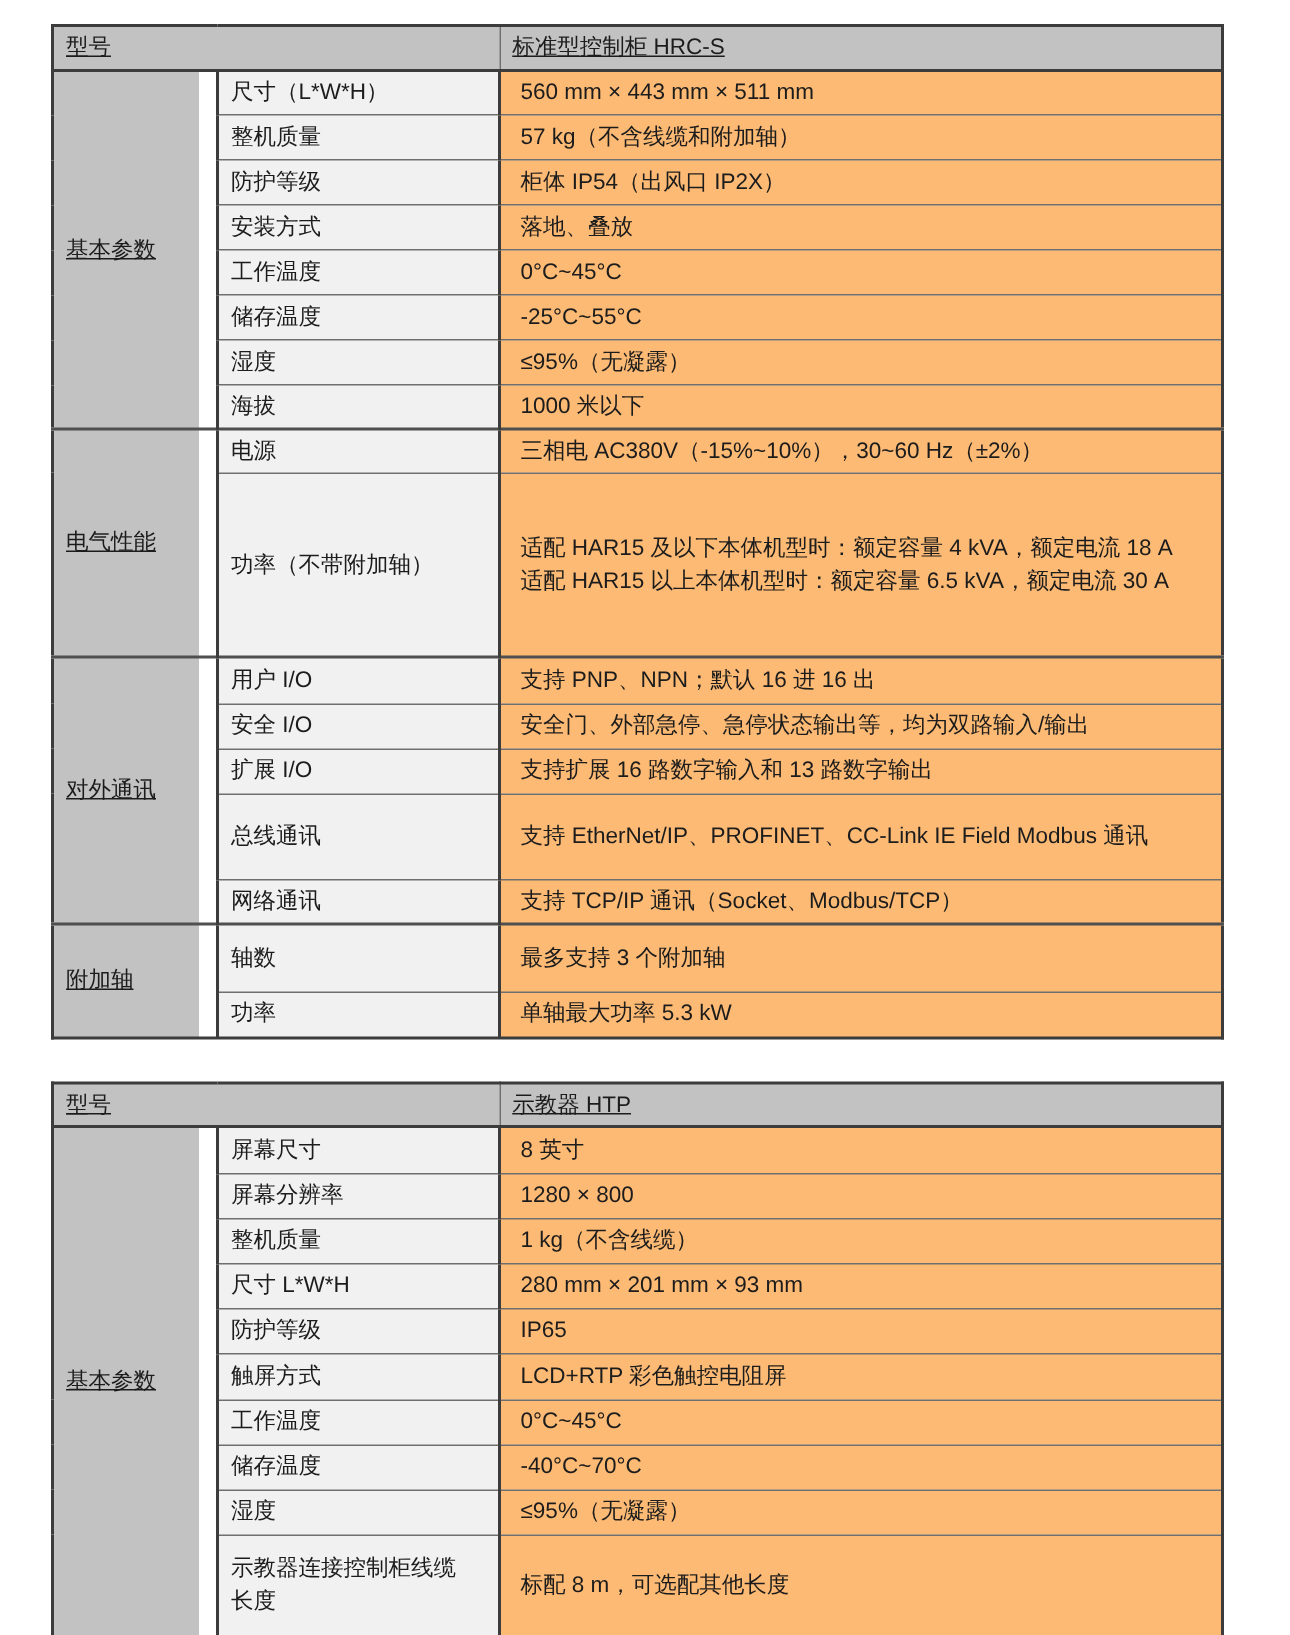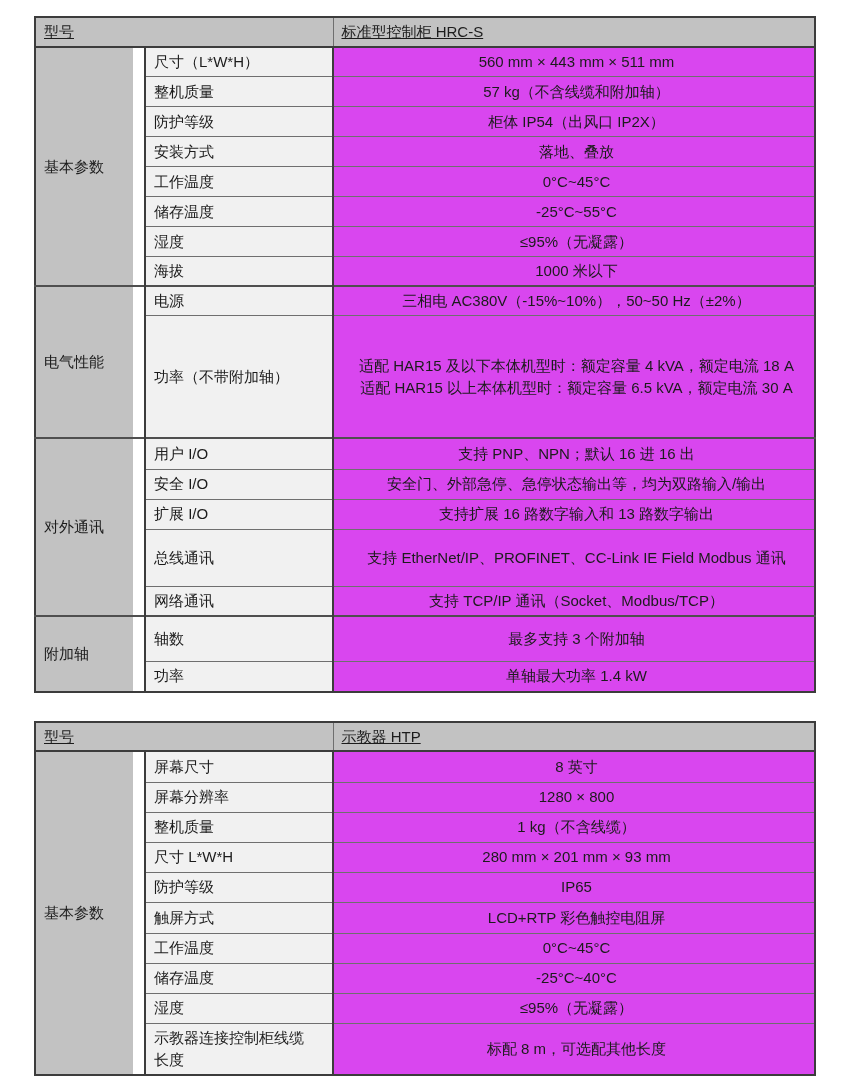--- a/index.html
+++ b/index.html
@@ -37,31 +37,31 @@
   }
   tr.hdr td {
     background: #c2c2c2;
     border-bottom: 2px solid #3c3c3c;
     text-decoration: underline;
   }
   td.hval { }
   td.grp {
     background: linear-gradient(90deg, #c2c2c2 calc(100% - 11px), #ffffff calc(100% - 11px));
     vertical-align: middle;
+    text-decoration: underline;
   }
   td.param {
     background: #f1f1f1;
     border-left: 2px solid #3c3c3c;
     padding-right: 26px;
   }
   td.value {
-    background: #d946ef;
+    background: #fdba74;
     border-left: 2px solid #3c3c3c;
     padding-left: 13px;
-    text-align: center;
   }
   tr.gb td { border-top: 2px solid #4f4f4f; margin-top: 32px; }
   td.value p { margin: 0; }
   td.value p + p { }
 </style>
 </head>
 <body>
 
 <div class="doc">
 
@@ -107,21 +107,21 @@
         <td class="value">≤95%（无凝露）</td>
       </tr>
       <tr style="height:29px">
         <td class="param">海拔</td>
         <td class="value">1000 米以下</td>
       </tr>
 
       <tr class="gb" style="height:28px">
         <td class="grp" rowspan="2">电气性能</td>
         <td class="param">电源</td>
-        <td class="value">三相电 AC380V（-15%~10%），50~50 Hz（±2%）</td>
+        <td class="value">三相电 AC380V（-15%~10%），30~60 Hz（±2%）</td>
       </tr>
       <tr style="height:123px">
         <td class="param">功率（不带附加轴）</td>
         <td class="value">
           <p>适配 HAR15 及以下本体机型时：额定容量 4 kVA，额定电流 18 A</p>
           <p>适配 HAR15 以上本体机型时：额定容量 6.5 kVA，额定电流 30 A</p>
         </td>
       </tr>
 
       <tr class="gb" style="height:31px">
@@ -146,21 +146,21 @@
         <td class="value">支持 TCP/IP 通讯（Socket、Modbus/TCP）</td>
       </tr>
 
       <tr class="gb" style="height:46px">
         <td class="grp" rowspan="2">附加轴</td>
         <td class="param">轴数</td>
         <td class="value">最多支持 3 个附加轴</td>
       </tr>
       <tr style="height:30px">
         <td class="param">功率</td>
-        <td class="value">单轴最大功率 1.4 kW</td>
+        <td class="value">单轴最大功率 5.3 kW</td>
       </tr>
     </tbody>
   </table>
 
   <table class="spec t2">
     <colgroup>
         <col class="c1">
         <col class="c2">
         <col class="c3">
       </colgroup>
@@ -194,26 +194,26 @@
       <tr style="height:31px">
         <td class="param">触屏方式</td>
         <td class="value">LCD+RTP 彩色触控电阻屏</td>
       </tr>
       <tr style="height:30px">
         <td class="param">工作温度</td>
         <td class="value">0°C~45°C</td>
       </tr>
       <tr style="height:30px">
         <td class="param">储存温度</td>
-        <td class="value">-25°C~40°C</td>
+        <td class="value">-40°C~70°C</td>
       </tr>
       <tr style="height:30px">
         <td class="param">湿度</td>
         <td class="value">≤95%（无凝露）</td>
       </tr>
-      <tr style="height:52px">
+      <tr style="height:68px">
         <td class="param">示教器连接控制柜线缆长度</td>
         <td class="value">标配 8 m，可选配其他长度</td>
       </tr>
     </tbody>
   </table>
 
 </div>
 
 </body></html>

